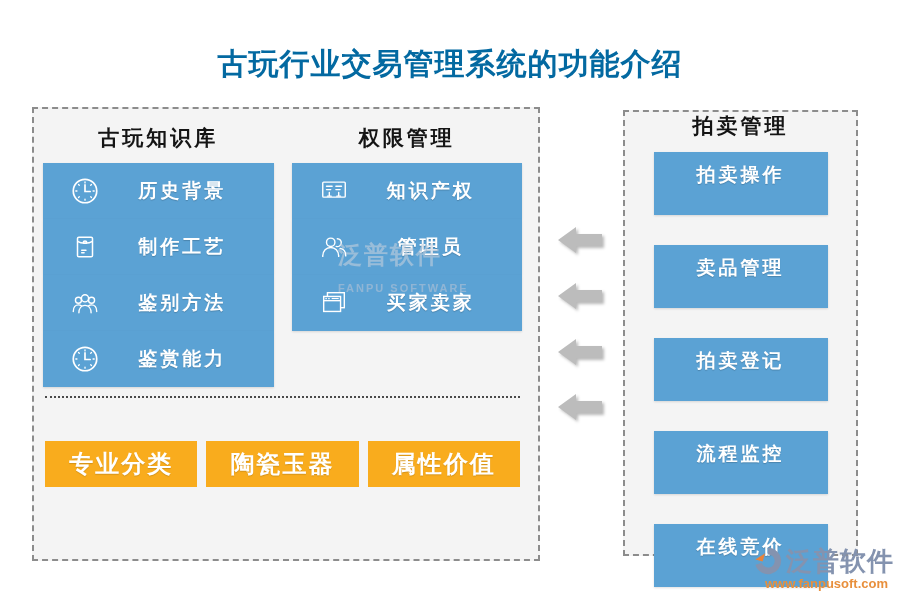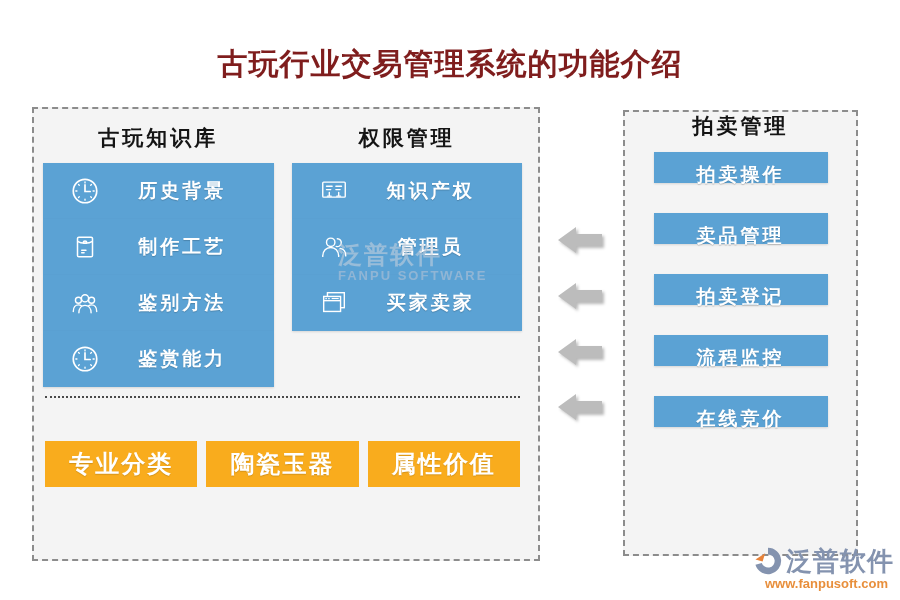--- a/index.html
+++ b/index.html
@@ -1,20 +1,20 @@
 <!DOCTYPE html>
 <html><head>
 <meta charset="utf-8">
 <style>
   html,body{margin:0;padding:0;}
   body{width:900px;height:600px;background:#fff;font-family:"Liberation Sans",sans-serif;}
   .page{position:relative;width:900px;height:600px;background:#fff;overflow:hidden;}
   .title{position:absolute;left:0;right:0;top:44px;margin:0;text-align:center;
          font-family:"Liberation Serif","DejaVu Serif",serif;font-size:30px;font-weight:bold;
-         color:#7f1d1d;letter-spacing:1px;}
+         color:#0369a1;letter-spacing:1px;}
   .panel{position:absolute;background:#f4f4f4;border:2px dashed #8c8c8c;box-sizing:border-box;}
   .panel-left{left:32px;top:107px;width:508px;height:454px;}
   .panel-right{left:623px;top:110px;width:235px;height:446px;}
   .cols{display:flex;gap:18px;padding:4px 16px 0 9px;}
   .col{flex:1;display:flex;flex-direction:column;min-width:0;}
   .col-header{height:50px;line-height:50px;text-align:center;
               font-family:"Liberation Serif","DejaVu Serif",serif;font-size:21px;font-weight:bold;
               color:#141414;letter-spacing:3px;}
   .fbtn{height:56px;background:#5BA2D4;display:flex;align-items:center;
         box-shadow:0 1px 2px rgba(0,0,0,.12);cursor:pointer;}
@@ -22,29 +22,29 @@
   .fbtn .label{flex:1;text-align:center;margin-right:10px;color:#fff;font-size:19px;font-weight:bold;
                letter-spacing:3px;text-shadow:0 1px 1px rgba(0,0,0,.18);white-space:nowrap;}
   .dotted-sep{margin:9px 18px 0 11px;border-top:2px dotted #4a4a4a;height:0;}
   .tags{display:flex;gap:9px;margin:43px 18px 0 11px;}
   .tag{flex:1;height:46px;line-height:46px;background:#F9AC1D;color:#fff;text-align:center;
        font-size:24px;font-weight:bold;letter-spacing:2px;text-shadow:0 1px 1px rgba(0,0,0,.15);
        cursor:pointer;white-space:nowrap;}
   .rheader{text-align:center;font-family:"Liberation Serif","DejaVu Serif",serif;
            font-size:21px;font-weight:bold;color:#141414;letter-spacing:3px;}
   .rbtns{display:flex;flex-direction:column;align-items:center;gap:30px;margin-top:12px;}
-  .rbtn{width:174px;height:31px;line-height:45px;background:#5BA2D4;color:#fff;text-align:center;
+  .rbtn{width:174px;height:63px;line-height:45px;background:#5BA2D4;color:#fff;text-align:center;
         font-size:19px;font-weight:bold;letter-spacing:3px;box-shadow:0 1px 2px rgba(0,0,0,.12);
         text-shadow:0 1px 1px rgba(0,0,0,.18);cursor:pointer;white-space:nowrap;}
   .arrow{position:absolute;left:557px;width:46px;height:32px;
          filter:drop-shadow(2px 2px 1.5px rgba(0,0,0,.28));}
   .arrow-1{top:224px;} .arrow-2{top:280px;} .arrow-3{top:336px;} .arrow-4{top:391px;}
   .watermark{position:absolute;left:338px;top:243px;opacity:.6;pointer-events:none;line-height:1;}
   .wm-text{font-size:24px;font-weight:bold;letter-spacing:2px;color:#c3cfdd;}
-  .wm-sub{font-size:13px;font-weight:bold;letter-spacing:2px;color:#b4c3d6;margin-top:2px;}
+  .wm-sub{font-size:11px;font-weight:bold;letter-spacing:2px;color:#b4c3d6;margin-top:16px;}
   .logo{position:absolute;right:6px;top:546px;line-height:1;}
   .logo-row{display:flex;align-items:center;}
   .logo-icon{width:30px;height:30px;display:inline-flex;margin-right:3px;}
   .logo-name{font-size:26px;font-weight:bold;color:#8493AF;letter-spacing:1px;white-space:nowrap;}
   .logo-url{font-size:13px;font-weight:bold;color:#E88F3C;margin-top:1px;margin-left:12px;white-space:nowrap;}
 </style>
 </head>
 <body>
 
 <div class="page">

